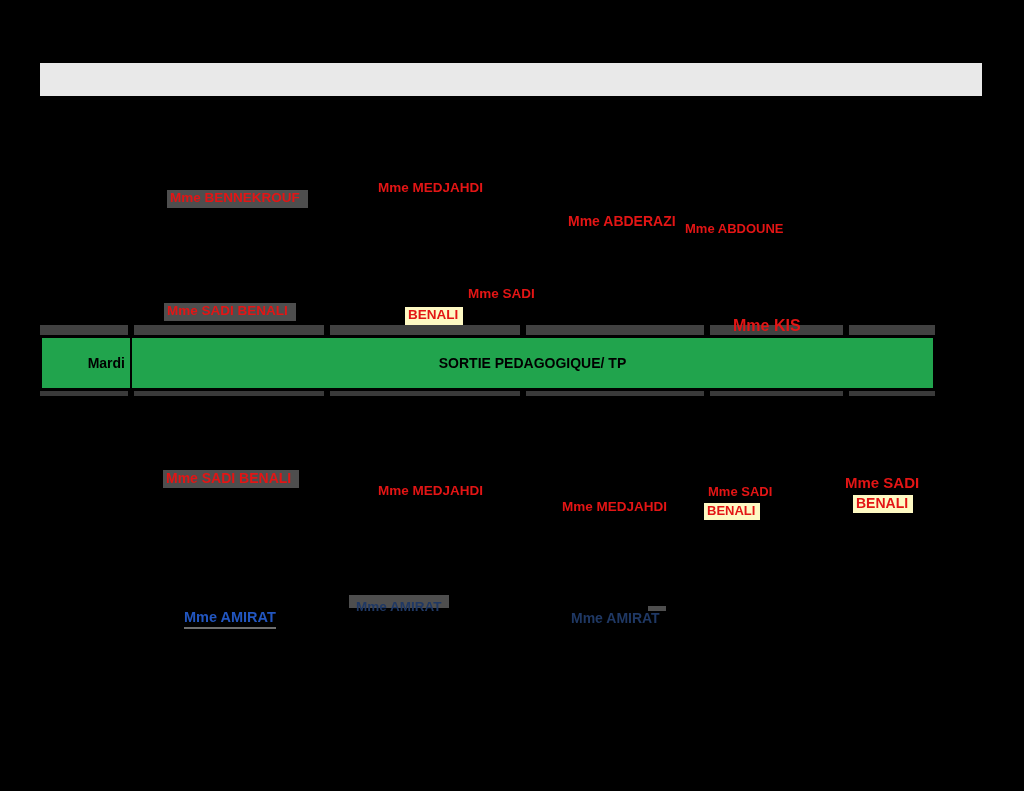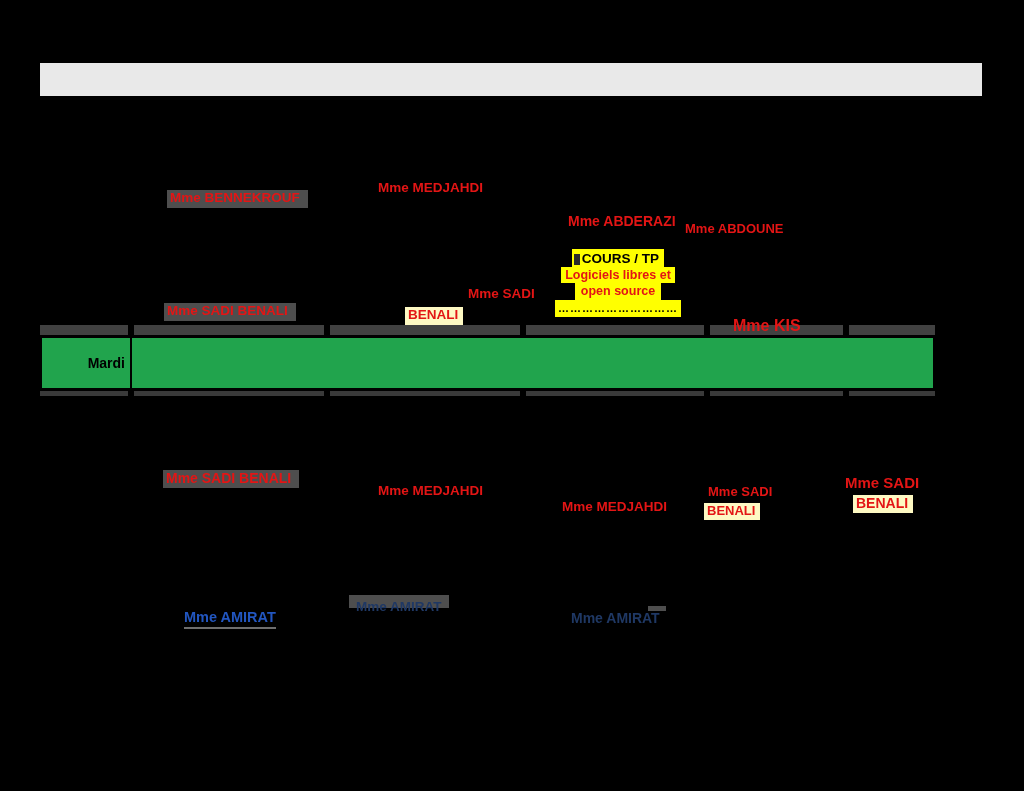--- a/index.html
+++ b/index.html
@@ -54,46 +54,41 @@
   </div>
 
   <div class="lbl red hl" style="left:167px;top:190px;font-size:13.5px;">Mme BENNEKROUF</div>
 
   <div class="lbl red" style="left:378px;top:181px;font-size:13.5px;">Mme MEDJAHDI</div>
 
   <div class="lbl red" style="left:568px;top:214px;font-size:14px;">Mme ABDERAZI</div>
 
   <div class="lbl red" style="left:685px;top:222px;font-size:13px;">Mme ABDOUNE</div>
 
-  <div class="course-box">
-    <div class="yline cb-l1">
-      <span class="cb-sq"></span><span>COURS / TP</span>
-    </div>
-    <div class="yline cb-l2">Logiciels libres et</div>
-    <div class="yline cb-l3">open source</div>
-    <div class="yline cb-dots">…………………………</div>
-  </div>
 
   <div class="lbl red hl" style="left:164px;top:303px;font-size:13.5px;">Mme SADI BENALI</div>
 
   <div class="lbl red" style="left:468px;top:287px;font-size:13.5px;">Mme SADI</div>
   <div class="lbl red hl2" style="left:405px;top:307px;font-size:13.5px;">BENALI</div>
 
   <div class="lbl red" style="left:733px;top:317px;font-size:16px;z-index:5;">Mme KIS</div>
 
   <div class="seg" style="left:40px;top:325px;width:88px;"></div>
   <div class="seg" style="left:134px;top:325px;width:190px;"></div>
   <div class="seg" style="left:330px;top:325px;width:190px;"></div>
   <div class="seg" style="left:526px;top:325px;width:178px;"></div>
   <div class="seg" style="left:710px;top:325px;width:133px;"></div>
   <div class="seg" style="left:849px;top:325px;width:86px;"></div>
 
   <div class="sched-row">
     <div class="day-cell">
       <span>Mardi</span>
+    </div>
+    <div class="act-cell">
+      <span>SORTIE PEDAGOGIQUE/ TP</span>
     </div>
   </div>
 
   <div class="seg b" style="left:40px;top:391px;width:88px;"></div>
   <div class="seg b" style="left:134px;top:391px;width:190px;"></div>
   <div class="seg b" style="left:330px;top:391px;width:190px;"></div>
   <div class="seg b" style="left:526px;top:391px;width:178px;"></div>
   <div class="seg b" style="left:710px;top:391px;width:133px;"></div>
   <div class="seg b" style="left:849px;top:391px;width:86px;"></div>
 

